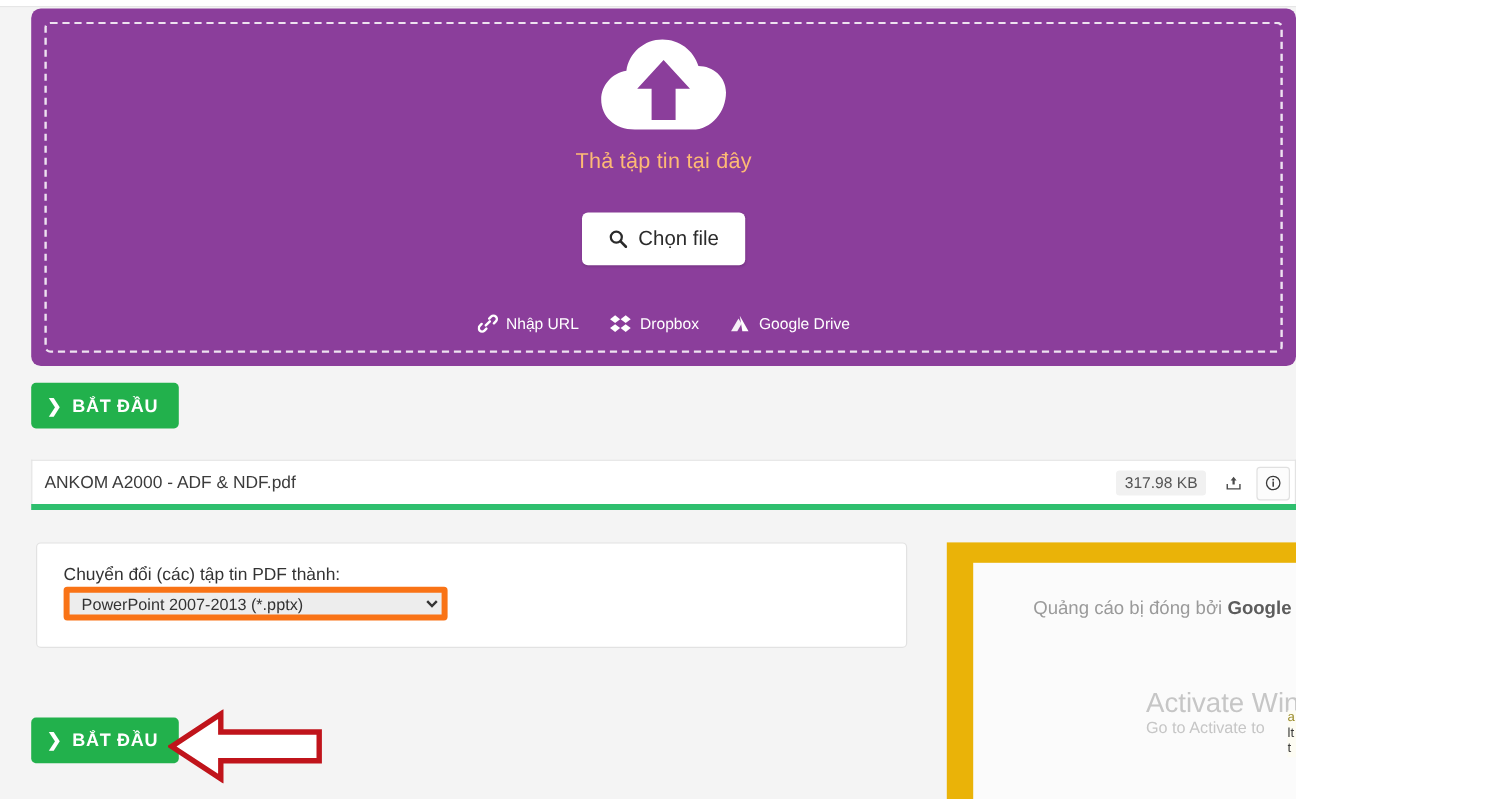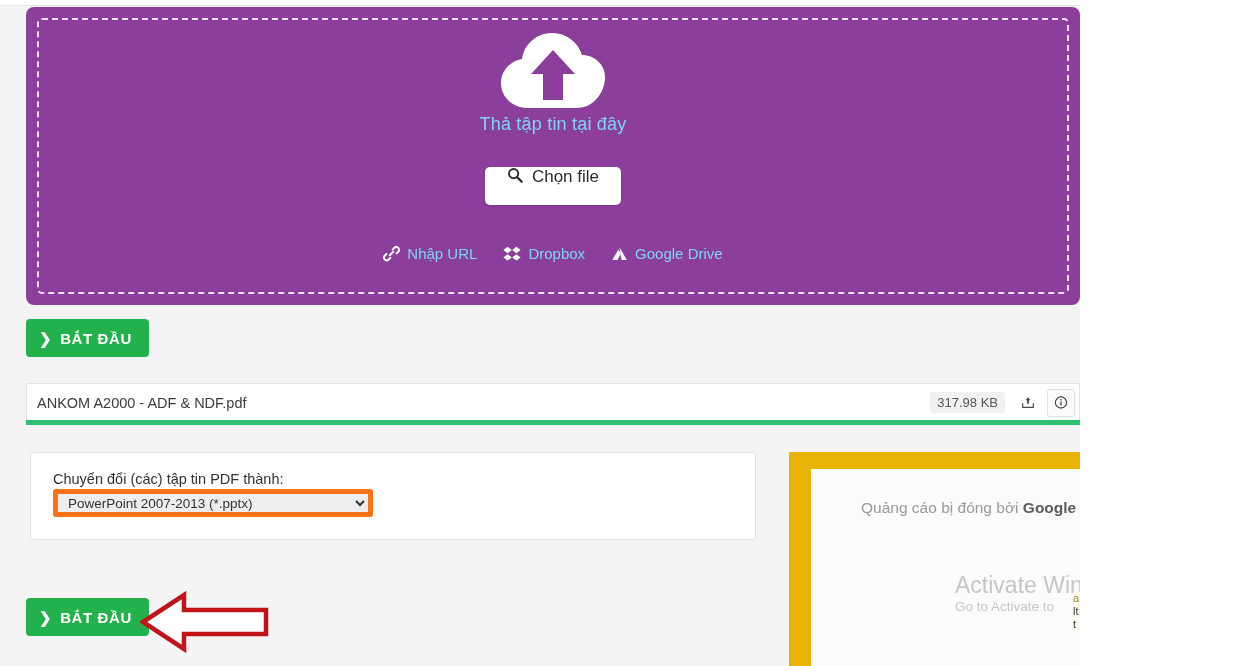--- a/index.html
+++ b/index.html
@@ -76,55 +76,56 @@
     flex-direction: column;
     align-items: center;
   }
   .cloud-icon {
     margin-top: 23px;
     width: 108px;
     height: 82px;
     display: block;
   }
   .dz-drop-text {
-    margin-top: 2px;
-    color: #7dd3fc;
+    margin-top: 12px;
+    color: #fdba74;
     font-size: 18px;
     letter-spacing: .2px;
   }
   .choose-btn {
     margin-top: 32px;
     background: #ffffff;
     border: none;
     border-radius: 5px;
     padding: 0 22px;
-    height: 38px;
+    height: 44px;
     display: inline-flex;
+    align-items: center;
     gap: 9px;
     font-size: 17px;
     color: #2b2b2b;
     font-family: "Liberation Sans", sans-serif;
     cursor: pointer;
     box-shadow: 0 1px 2px rgba(0,0,0,.12);
   }
   .choose-btn .mag {
     width: 16px; height: 16px; display: inline-block;
   }
   .service-row {
     margin-top: 40px;
     display: flex;
     align-items: center;
     gap: 26px;
   }
   .service-link {
     display: inline-flex;
     align-items: center;
     gap: 7px;
-    color: #7dd3fc;
-    font-size: 15px;
+    color: #ffffff;
+    font-size: 13px;
     text-decoration: none;
     cursor: pointer;
   }
   .service-link svg { display: block; }
 
   
   .start-btn {
     position: absolute;
     background: #22b14c;
     border: none;

